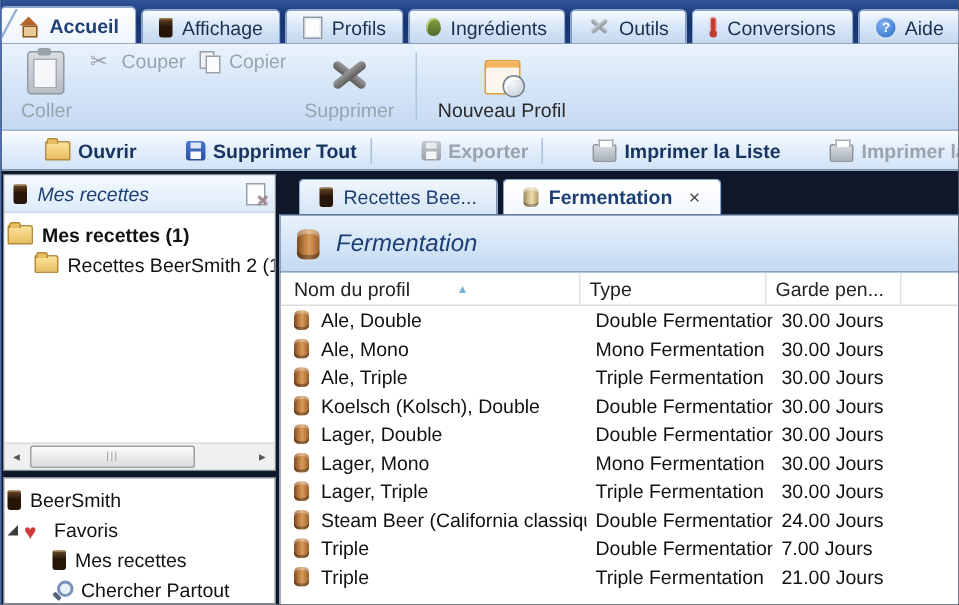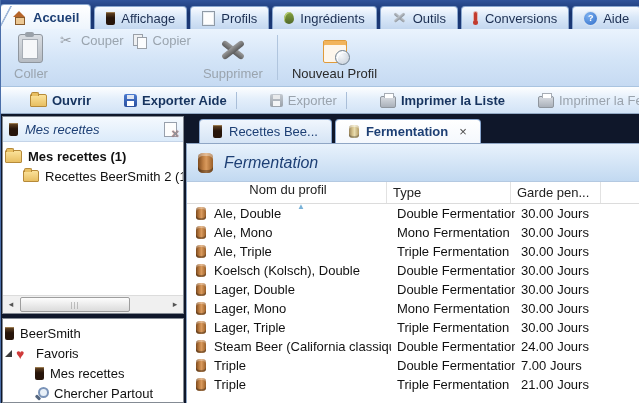--- a/index.html
+++ b/index.html
@@ -17,21 +17,21 @@
   .rbtn-lg{display:flex;flex-direction:column;align-items:center;justify-content:flex-end;gap:3px;padding:3px 7px;font-size:13px;color:#2a2a2a;}
   .rbtn-lg .lbl,.rbtn-sm .lbl{white-space:nowrap;}
   .rcol{display:flex;flex-direction:row;justify-content:center;gap:3px;margin:0 2px;}
   .rbtn-sm{display:flex;align-items:center;gap:5px;font-size:13px;height:19px;padding:0 3px;color:#2a2a2a;}
   .rdisabled{color:#9aa4ae !important;}
   .rsep{width:1px;background:#b0c5de;margin:4px 7px;}
 
   
   .toolbar{height:27px;display:flex;align-items:center;background:linear-gradient(#fdfeff,#e4effb 45%,#d2e3f6);border-bottom:1px solid #93a9c4;padding:0 5px;font-size:13px;gap:9px;box-sizing:border-box;overflow:hidden;}
   .titem{display:flex;align-items:center;gap:5px;white-space:nowrap;color:#17345f;font-weight:bold;padding-left:24px;}
-  .titem.tdisabled{color:#9aa3ad;font-weight:normal;}
+  .titem.tdisabled{color:#9aa3ad;font-weight:bold;}
   .tsep{width:1px;height:17px;background:#a9bed8;flex:none;}
 
   
   .body{position:absolute;top:115px;left:0;right:0;bottom:0;display:flex;}
   .sidebar{width:185px;flex:none;display:flex;flex-direction:column;padding:1px 2px 0 1px;box-sizing:border-box;}
   .panel1{height:198px;display:flex;flex-direction:column;border:1px solid #848b94;background:#fff;box-sizing:border-box;}
   .panel1-header{height:24px;flex:none;background:linear-gradient(#f4f9fe,#dcebfa);display:flex;align-items:center;padding:0 6px;gap:7px;border-bottom:1px solid #c4d4e8;}
   .panel1-title{flex:1;font-size:13px;font-style:italic;color:#1d3f74;}
   .tree{flex:1;padding:4px 2px;font-size:13px;overflow:hidden;background:#fff;}
   .tree-row{display:flex;align-items:center;gap:6px;height:20px;cursor:default;color:#111;white-space:nowrap;}
@@ -47,21 +47,21 @@
   .main{flex:1;display:flex;flex-direction:column;min-width:0;padding-top:1px;}
   .doc-tabrow{height:27px;flex:none;display:flex;align-items:flex-end;padding-left:13px;}
   .dtab{height:23px;display:flex;align-items:center;gap:7px;padding:0 13px;border:1px solid #8aa7cf;border-bottom:none;border-radius:4px 4px 0 0;background:linear-gradient(#f0f6fd,#d5e4f5);font-size:13px;color:#1d3f74;margin-right:3px;white-space:nowrap;min-width:96px;}
   .dtab.active{background:linear-gradient(#ffffff,#f4f8fd);font-weight:bold;}
   .dtab .close{margin-left:4px;color:#4a4a4a;font-weight:normal;font-size:13px;}
   .main-content{flex:1;display:flex;flex-direction:column;border:1px solid #8fa6c5;border-right:none;border-bottom:none;min-height:0;}
   .main-header{height:37px;flex:none;background:linear-gradient(#e8f2fc,#c2d9f1);display:flex;align-items:center;gap:11px;padding:0 11px;font-size:16px;font-style:italic;color:#1d3f74;border-bottom:1px solid #b4c9e1;}
   .table{flex:1;background:#fff;display:flex;flex-direction:column;overflow:hidden;}
   .thead{display:flex;height:21px;flex:none;border-bottom:1px solid #dcdcdc;align-items:center;font-size:13px;color:#222;}
   .th{border-right:1px solid #e2e2e2;padding:0 6px;height:100%;display:flex;align-items:center;gap:5px;box-sizing:border-box;}
-  .th-name{width:200px;padding-left:9px;flex-direction:column;}
+  .th-name{width:200px;padding-left:9px;}
   .th-type{width:124px;align-items:center;}
   .th-garde{width:90px;}
   .th-fill{flex:1;border-right:none;}
   .sort-asc{font-size:8px;color:#79b2d8;margin-left:26px;}
   .trow{display:flex;height:19px;flex:none;align-items:center;font-size:13px;color:#111;}
   .td{box-sizing:border-box;padding:0 6px;white-space:nowrap;overflow:hidden;}
   .td-name{width:204px;display:flex;align-items:center;gap:8px;padding-left:9px;}
   .td-type{width:124px;}
   .td-garde{width:90px;}
 
@@ -186,21 +186,21 @@
     </div>
   </div>
 
   <div class="toolbar">
       <div class="titem">
         <span class="ic ic-folder-open"></span>
         <span class="lbl">Ouvrir</span>
       </div>
       <div class="titem">
         <span class="ic ic-save"></span>
-        <span class="lbl">Exporter Aide</span>
+        <span class="lbl">Supprimer Tout</span>
       </div>
       <span class="tsep"></span>
       <div class="titem tdisabled">
         <span class="ic ic-export"></span>
         <span class="lbl">Exporter</span>
       </div>
       <span class="tsep"></span>
       <div class="titem">
         <span class="ic ic-printer"></span>
         <span class="lbl">Imprimer la Liste</span>

